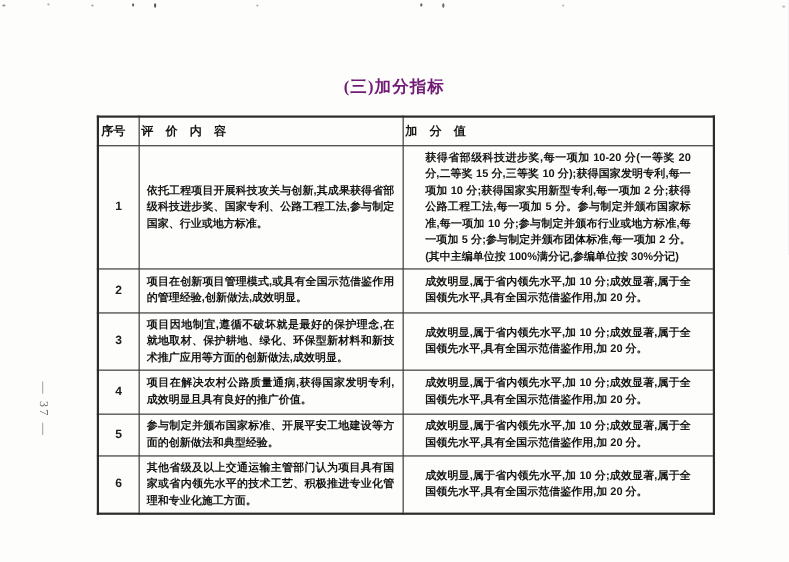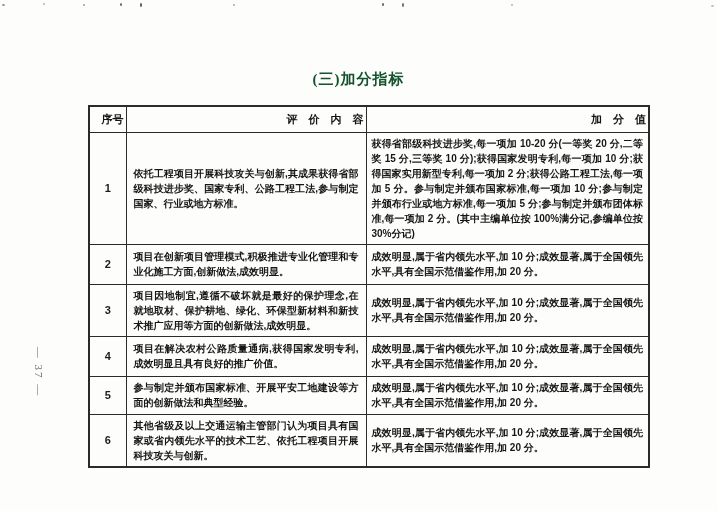--- a/index.html
+++ b/index.html
@@ -26,62 +26,62 @@
   .doc-title {
     position: absolute;
     top: 70px;
     left: 0;
     width: 100%;
     text-align: center;
     font-family: "Liberation Serif", serif;
     font-weight: bold;
     font-size: 15px;
     letter-spacing: 1px;
-    color: #14532d;
+    color: #701a75;
   }
 
   table.score-table {
     position: absolute;
     top: 105px;
     left: 88px;
     width: 560px;
     border-collapse: collapse;
     table-layout: fixed;
     background: #fdfdfc;
   }
   table.score-table, table.score-table td, table.score-table th {
     border: 1px solid #2b2b2b;
   }
   table.score-table { border-width: 2px; }
 
   th.h-cell {
     font-size: 11px;
     font-weight: bold;
-    text-align: right;
+    text-align: left;
     vertical-align: middle;
     color: #151515;
     padding: 2px;
   }
 
   td.no-cell {
     text-align: center;
     vertical-align: middle;
     font-size: 11px;
     font-weight: bold;
   }
   td.content-cell, td.value-cell {
     vertical-align: middle;
     font-size: 10px;
     font-weight: bold;
     line-height: 15px;
     text-align: justify;
     color: #161616;
   }
   td.content-cell { padding: 3px 7px; }
-  td.value-cell   { padding: 3px 5px; }
+  td.value-cell   { padding: 3px 20px; }
 
   .page-num {
     position: absolute;
     left: -6px;
     top: 366px;
     width: 90px;
     text-align: center;
     transform: rotate(90deg);
     transform-origin: center center;
     font-size: 11px;
@@ -124,39 +124,39 @@
       </tr>
     </thead>
     <tbody>
       <tr style="height:91px">
         <td class="no-cell">1</td>
         <td class="content-cell">依托工程项目开展科技攻关与创新,其成果获得省部级科技进步奖、国家专利、公路工程工法,参与制定国家、行业或地方标准。</td>
         <td class="value-cell">获得省部级科技进步奖,每一项加 10-20 分(一等奖 20 分,二等奖 15 分,三等奖 10 分);获得国家发明专利,每一项加 10 分;获得国家实用新型专利,每一项加 2 分;获得公路工程工法,每一项加 5 分。参与制定并颁布国家标准,每一项加 10 分;参与制定并颁布行业或地方标准,每一项加 5 分;参与制定并颁布团体标准,每一项加 2 分。(其中主编单位按 100%满分记,参编单位按 30%分记)</td>
       </tr>
       <tr style="height:40px">
         <td class="no-cell">2</td>
-        <td class="content-cell">项目在创新项目管理模式,积极推进专业化管理和专业化施工方面,创新做法,成效明显。</td>
+        <td class="content-cell">项目在创新项目管理模式,或具有全国示范借鉴作用的管理经验,创新做法,成效明显。</td>
         <td class="value-cell">成效明显,属于省内领先水平,加 10 分;成效显著,属于全国领先水平,具有全国示范借鉴作用,加 20 分。</td>
       </tr>
       <tr style="height:50px">
         <td class="no-cell">3</td>
         <td class="content-cell">项目因地制宜,遵循不破坏就是最好的保护理念,在就地取材、保护耕地、绿化、环保型新材料和新技术推广应用等方面的创新做法,成效明显。</td>
         <td class="value-cell">成效明显,属于省内领先水平,加 10 分;成效显著,属于全国领先水平,具有全国示范借鉴作用,加 20 分。</td>
       </tr>
       <tr style="height:40px">
         <td class="no-cell">4</td>
         <td class="content-cell">项目在解决农村公路质量通病,获得国家发明专利,成效明显且具有良好的推广价值。</td>
         <td class="value-cell">成效明显,属于省内领先水平,加 10 分;成效显著,属于全国领先水平,具有全国示范借鉴作用,加 20 分。</td>
       </tr>
       <tr style="height:38px">
         <td class="no-cell">5</td>
         <td class="content-cell">参与制定并颁布国家标准、开展平安工地建设等方面的创新做法和典型经验。</td>
         <td class="value-cell">成效明显,属于省内领先水平,加 10 分;成效显著,属于全国领先水平,具有全国示范借鉴作用,加 20 分。</td>
       </tr>
       <tr style="height:45px">
         <td class="no-cell">6</td>
-        <td class="content-cell">其他省级及以上交通运输主管部门认为项目具有国家或省内领先水平的技术工艺、依托工程项目开展科技攻关与创新。</td>
+        <td class="content-cell">其他省级及以上交通运输主管部门认为项目具有国家或省内领先水平的技术工艺、积极推进专业化管理和专业化施工方面。</td>
         <td class="value-cell">成效明显,属于省内领先水平,加 10 分;成效显著,属于全国领先水平,具有全国示范借鉴作用,加 20 分。</td>
       </tr>
     </tbody>
   </table>
 
 </div>
 
 </body></html>

